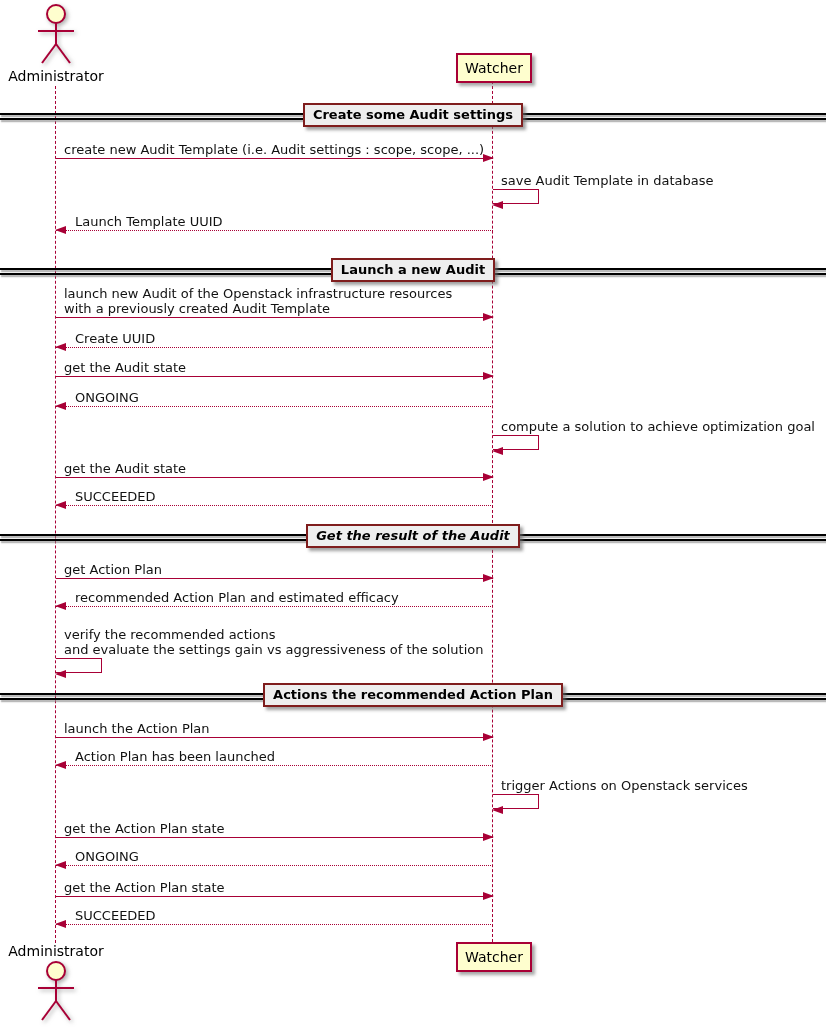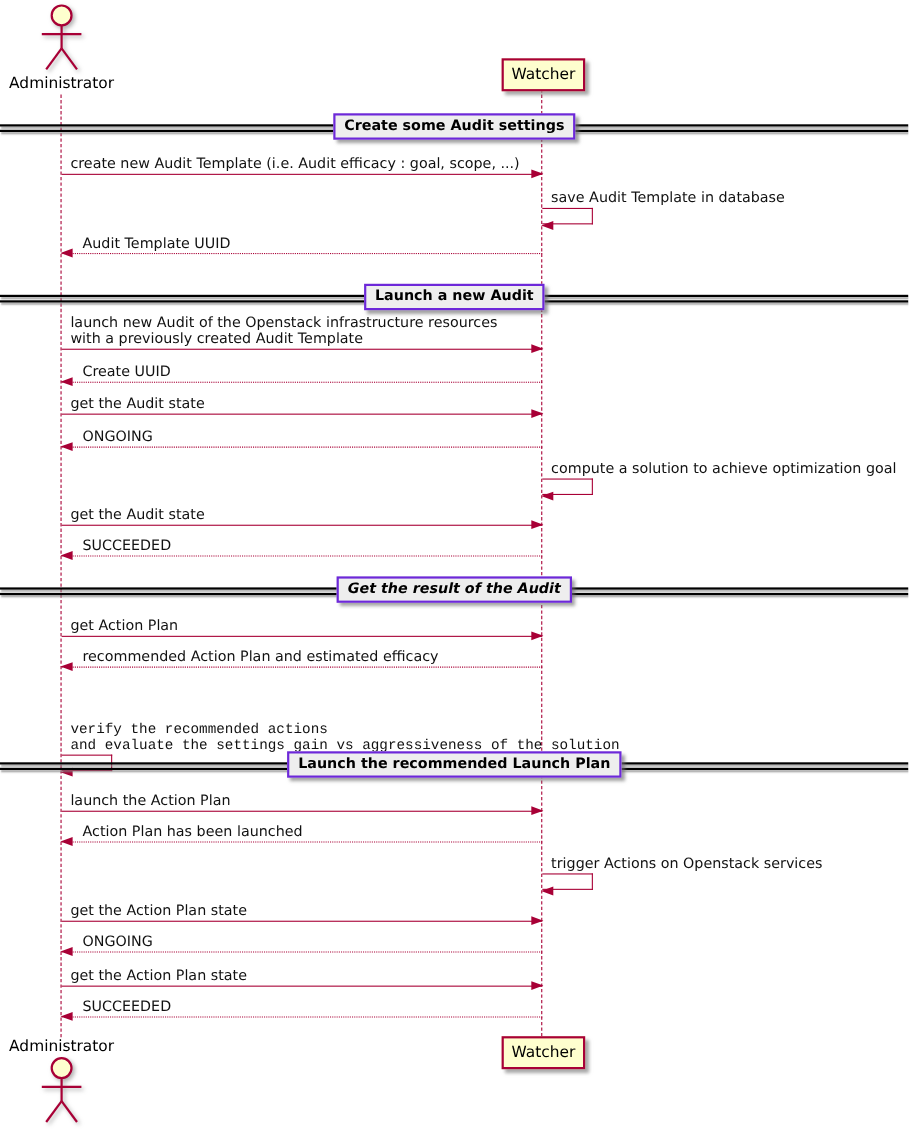--- a/index.html
+++ b/index.html
@@ -24,21 +24,21 @@
     background:var(--participant-fill);border:2px solid var(--accent);
     display:flex;align-items:center;justify-content:center;
     font-size:14px;color:#000;box-shadow:3px 3px 3px rgba(110,110,110,.6);
   }
   
   .divider{position:absolute;left:0;width:826px;height:26px;z-index:3;}
   .divider .dl{position:absolute;left:0;right:0;height:2px;background:var(--line);box-shadow:1px 2px 1.5px rgba(130,130,130,.7);}
   .divider .dl.a{top:10px;} .divider .dl.b{top:15px;}
   .divider .wrap{position:absolute;left:0;right:0;top:0;display:flex;justify-content:center;}
   .divider .dbox{
-    position:relative;background:var(--divider-fill);border:2px solid #6d28d9;
+    position:relative;background:var(--divider-fill);border:2px solid #7f1d1d;
     padding:2px 8px 3px;font-size:13px;font-weight:bold;color:#000;white-space:nowrap;
     box-shadow:3px 3px 3px rgba(110,110,110,.65);
   }
   
   .msg{position:absolute;z-index:2;font-size:13px;}
   .msg .t{line-height:14px;padding:0 0 1px 8px;white-space:nowrap;color:#111;}
   .msg.ret .t{padding-left:19px;}
   .mline{position:relative;height:0;border-top:1.5px solid var(--accent);}
   .msg.ret .mline{border-top:1.5px dotted var(--accent);}
   .ah{position:absolute;width:0;height:0;top:-5px;}
@@ -71,35 +71,35 @@
 
   <div class="divider" style="top:103px;">
     <div class="dl a"></div>
     <div class="dl b"></div>
     <div class="wrap">
         <div class="dbox">Create some Audit settings</div>
       </div>
   </div>
 
   <div class="msg ltr" style="left:56px;top:143px;width:437px;">
-    <div class="t">create new Audit Template (i.e. Audit efficacy : goal, scope, ...)</div>
+    <div class="t">create new Audit Template (i.e. Audit settings : scope, scope, ...)</div>
     <div class="mline">
         <span class="ah r"></span>
       </div>
   </div>
 
   <div class="msg self" style="left:493px;top:174px;">
     <div class="t">save Audit Template in database</div>
     <div class="loop">
         <span class="ah l"></span>
       </div>
   </div>
 
   <div class="msg ret" style="left:56px;top:215px;width:437px;">
-    <div class="t">Audit Template UUID</div>
+    <div class="t">Launch Template UUID</div>
     <div class="mline">
         <span class="ah l"></span>
       </div>
   </div>
 
   <div class="divider" style="top:258px;">
     <div class="dl a"></div>
     <div class="dl b"></div>
     <div class="wrap">
         <div class="dbox">Launch a new Audit</div>
@@ -171,33 +171,33 @@
       </div>
   </div>
 
   <div class="msg ret" style="left:56px;top:591px;width:437px;">
     <div class="t">recommended Action Plan and estimated efficacy</div>
     <div class="mline">
         <span class="ah l"></span>
       </div>
   </div>
 
-  <div class="msg self" style="left:56px;top:656px;font-family:Liberation Mono, monospace;">
+  <div class="msg self" style="left:56px;top:628px;">
     <div class="t">verify the recommended actions</div>
     <div class="t">and evaluate the settings gain vs aggressiveness of the solution</div>
     <div class="loop">
         <span class="ah l"></span>
       </div>
   </div>
 
   <div class="divider" style="top:683px;">
     <div class="dl a"></div>
     <div class="dl b"></div>
     <div class="wrap">
-        <div class="dbox">Launch the recommended Launch Plan</div>
+        <div class="dbox">Actions the recommended Action Plan</div>
       </div>
   </div>
 
   <div class="msg ltr" style="left:56px;top:722px;width:437px;">
     <div class="t">launch the Action Plan</div>
     <div class="mline">
         <span class="ah r"></span>
       </div>
   </div>
 

